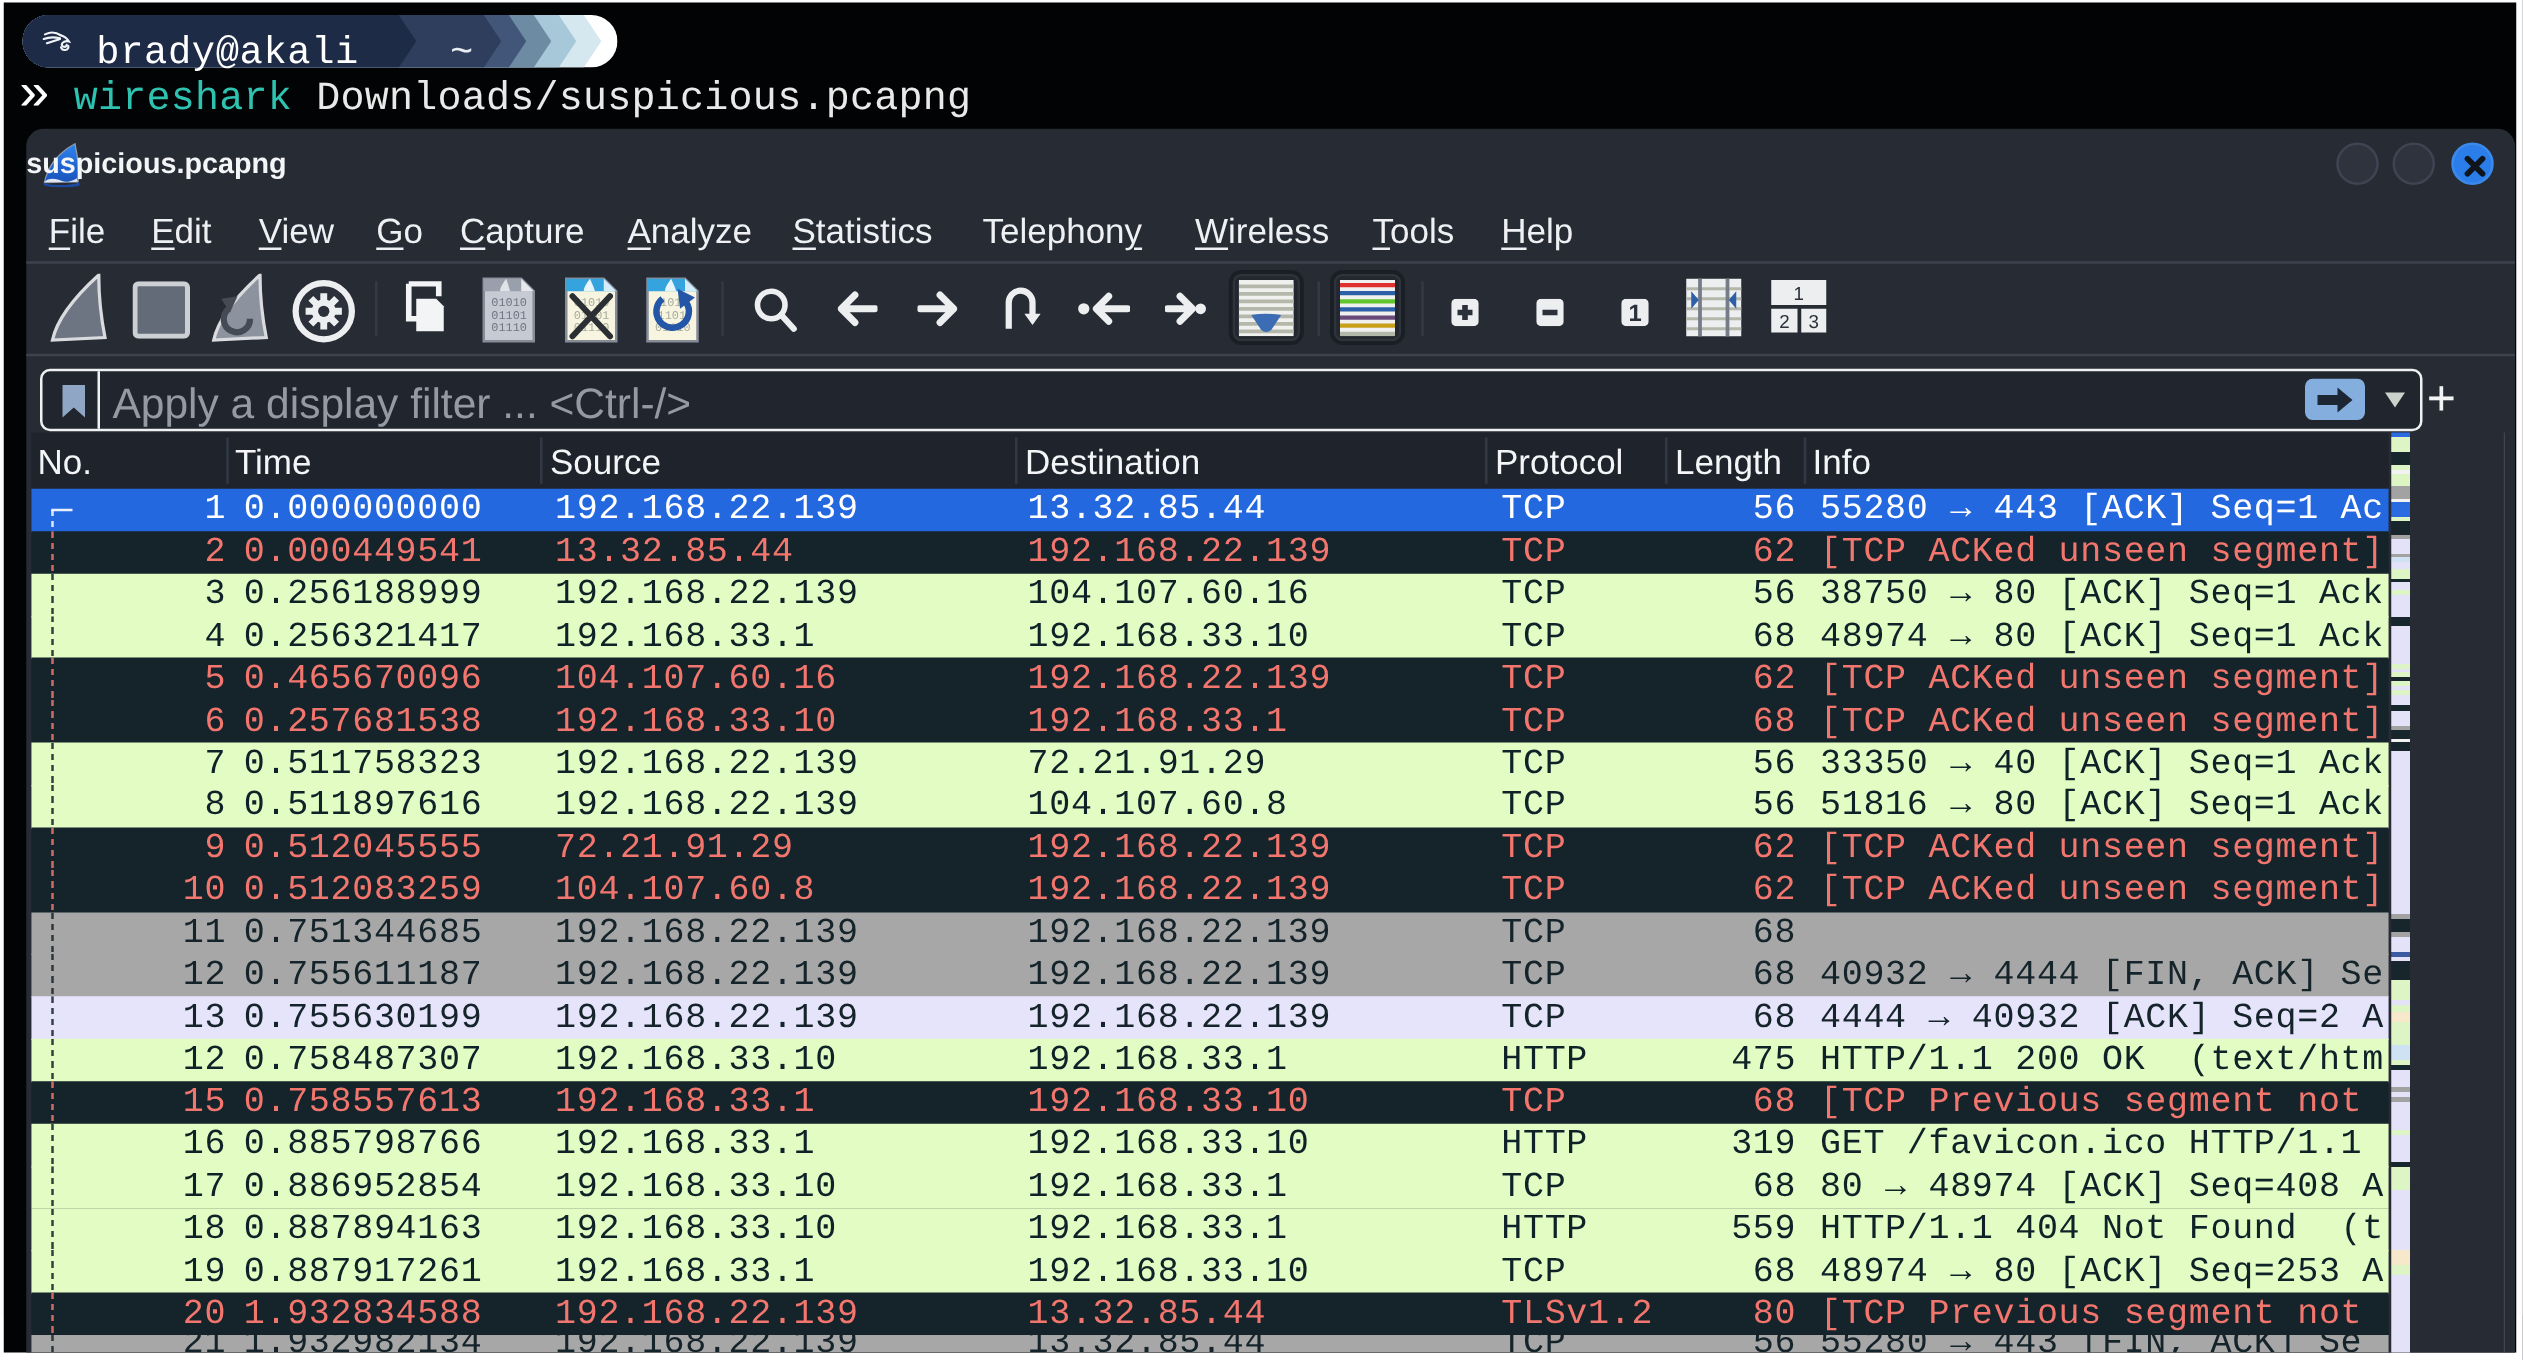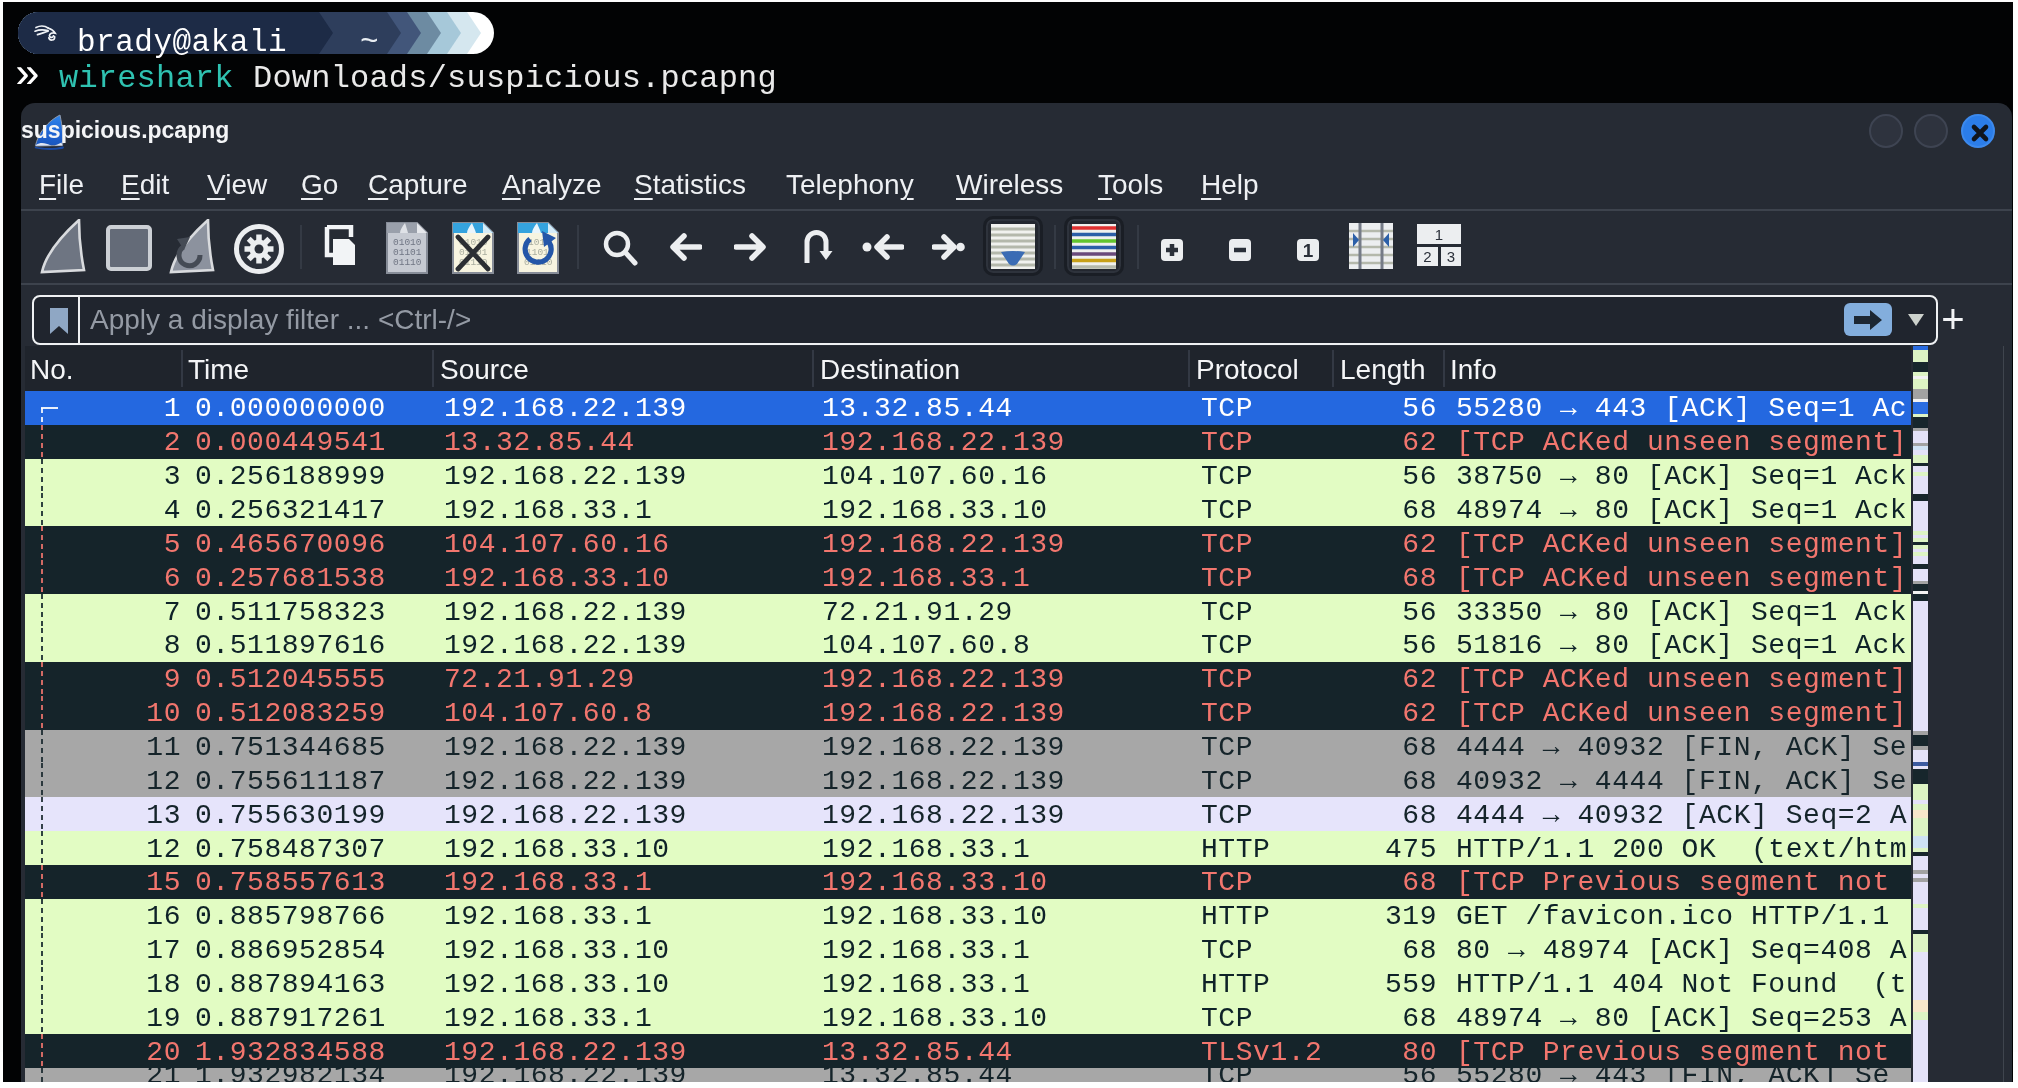--- a/index.html
+++ b/index.html
@@ -41,21 +41,21 @@
 .tsep { position:absolute; top:122px; width:2px; height:44px; background:#343a44; }
 .chkbox { position:absolute; width:60px; height:60px; border:3px solid #1a1e25;
   border-radius:10px; background:#23272f; box-shadow:inset 0 0 0 2px #2e333c; }
 #toolsep2 { position:absolute; left:0; top:180px; width:100%; height:2px; background:#3d434d; }
 
 
 #filter { position:absolute; left:11px; top:192px; width:1906px; height:50px;
   background:#20252e; border:2px solid #eff1f3; border-radius:8px; }
 #fbookmark { position:absolute; left:14px; top:10px; }
 #fdiv { position:absolute; left:44px; top:0px; width:2px; height:46px; background:#eff1f3; }
-#ftext { position:absolute; left:56px; top:7px; font-size:28px; color:#949aa4; }
+#ftext { position:absolute; left:56px; top:7px; font-size:34px; color:#949aa4; }
 #fapply { position:absolute; left:1810px; top:6px; width:48px; height:33px; border-radius:6px;
   background:#83aedd; }
 #fapply svg { position:absolute; left:8px; top:5px; }
 #fdrop { position:absolute; left:1874px; top:17px; width:0; height:0;
   border-left:8px solid transparent; border-right:8px solid transparent; border-top:12px solid #ccd1cc; }
 #fplus { position:absolute; left:1917px; top:188px; width:30px; height:56px; color:#f2f3f5; font-size:40px; font-weight:normal; line-height:56px; text-align:center;}
 
 
 #plist { position:absolute; left:4px; top:243px; width:1886px; height:736px; overflow:hidden; }
 #phead { position:absolute; left:4px; top:243px; width:1886px; height:45px; background:#1f242c;
@@ -319,25 +319,25 @@
           <i style="left:1307px"></i>
           <i style="left:1418px"></i>
         </div>
    <div id="plist">
           <div class="row sel" style="top:45.0px;height:34.85px"><i class="dash half"></i><i class="tick"></i><span class="c-no">1</span><span class="c-t">0.000000000</span><span class="c-s">192.168.22.139</span><span class="c-d">13.32.85.44</span><span class="c-p">TCP</span><span class="c-l">56</span><span class="c-i">55280 → 443 [ACK] Seq=1 Ac</span></div>
 <div class="row bad" style="top:78.8px;height:34.85px"><i class="dash"></i><span class="c-no">2</span><span class="c-t">0.000449541</span><span class="c-s">13.32.85.44</span><span class="c-d">192.168.22.139</span><span class="c-p">TCP</span><span class="c-l">62</span><span class="c-i">[TCP ACKed unseen segment]</span></div>
 <div class="row grn" style="top:112.7px;height:34.85px"><i class="dash"></i><span class="c-no">3</span><span class="c-t">0.256188999</span><span class="c-s">192.168.22.139</span><span class="c-d">104.107.60.16</span><span class="c-p">TCP</span><span class="c-l">56</span><span class="c-i">38750 → 80 [ACK] Seq=1 Ack</span></div>
 <div class="row grn" style="top:146.6px;height:34.85px"><i class="dash"></i><span class="c-no">4</span><span class="c-t">0.256321417</span><span class="c-s">192.168.33.1</span><span class="c-d">192.168.33.10</span><span class="c-p">TCP</span><span class="c-l">68</span><span class="c-i">48974 → 80 [ACK] Seq=1 Ack</span></div>
 <div class="row bad" style="top:180.4px;height:34.85px"><i class="dash"></i><span class="c-no">5</span><span class="c-t">0.465670096</span><span class="c-s">104.107.60.16</span><span class="c-d">192.168.22.139</span><span class="c-p">TCP</span><span class="c-l">62</span><span class="c-i">[TCP ACKed unseen segment]</span></div>
 <div class="row bad" style="top:214.2px;height:34.85px"><i class="dash"></i><span class="c-no">6</span><span class="c-t">0.257681538</span><span class="c-s">192.168.33.10</span><span class="c-d">192.168.33.1</span><span class="c-p">TCP</span><span class="c-l">68</span><span class="c-i">[TCP ACKed unseen segment]</span></div>
-<div class="row grn" style="top:248.1px;height:34.85px"><i class="dash"></i><span class="c-no">7</span><span class="c-t">0.511758323</span><span class="c-s">192.168.22.139</span><span class="c-d">72.21.91.29</span><span class="c-p">TCP</span><span class="c-l">56</span><span class="c-i">33350 → 80 [ACK] Seq=1 Ack</span></div>
+<div class="row grn" style="top:248.1px;height:34.85px"><i class="dash"></i><span class="c-no">7</span><span class="c-t">0.511758323</span><span class="c-s">192.168.22.139</span><span class="c-d">72.21.91.29</span><span class="c-p">TCP</span><span class="c-l">56</span><span class="c-i">33350 → 40 [ACK] Seq=1 Ack</span></div>
 <div class="row grn" style="top:282.0px;height:34.85px"><i class="dash"></i><span class="c-no">8</span><span class="c-t">0.511897616</span><span class="c-s">192.168.22.139</span><span class="c-d">104.107.60.8</span><span class="c-p">TCP</span><span class="c-l">56</span><span class="c-i">51816 → 80 [ACK] Seq=1 Ack</span></div>
 <div class="row bad" style="top:315.8px;height:34.85px"><i class="dash"></i><span class="c-no">9</span><span class="c-t">0.512045555</span><span class="c-s">72.21.91.29</span><span class="c-d">192.168.22.139</span><span class="c-p">TCP</span><span class="c-l">62</span><span class="c-i">[TCP ACKed unseen segment]</span></div>
 <div class="row bad" style="top:349.7px;height:34.85px"><i class="dash"></i><span class="c-no">10</span><span class="c-t">0.512083259</span><span class="c-s">104.107.60.8</span><span class="c-d">192.168.22.139</span><span class="c-p">TCP</span><span class="c-l">62</span><span class="c-i">[TCP ACKed unseen segment]</span></div>
-<div class="row gry" style="top:383.5px;height:34.85px"><i class="dash"></i><span class="c-no">11</span><span class="c-t">0.751344685</span><span class="c-s">192.168.22.139</span><span class="c-d">192.168.22.139</span><span class="c-p">TCP</span><span class="c-l">68</span><span class="c-i">4444 → 40932 [FIN, ACK] Se</span></div>
+<div class="row gry" style="top:383.5px;height:34.85px"><i class="dash"></i><span class="c-no">11</span><span class="c-t">0.751344685</span><span class="c-s">192.168.22.139</span><span class="c-d">192.168.22.139</span><span class="c-p">TCP</span><span class="c-l">68</span></div>
 <div class="row gry" style="top:417.4px;height:34.85px"><i class="dash"></i><span class="c-no">12</span><span class="c-t">0.755611187</span><span class="c-s">192.168.22.139</span><span class="c-d">192.168.22.139</span><span class="c-p">TCP</span><span class="c-l">68</span><span class="c-i">40932 → 4444 [FIN, ACK] Se</span></div>
 <div class="row lav" style="top:451.2px;height:34.85px"><i class="dash"></i><span class="c-no">13</span><span class="c-t">0.755630199</span><span class="c-s">192.168.22.139</span><span class="c-d">192.168.22.139</span><span class="c-p">TCP</span><span class="c-l">68</span><span class="c-i">4444 → 40932 [ACK] Seq=2 A</span></div>
 <div class="row grn" style="top:485.1px;height:34.85px"><i class="dash"></i><span class="c-no">12</span><span class="c-t">0.758487307</span><span class="c-s">192.168.33.10</span><span class="c-d">192.168.33.1</span><span class="c-p">HTTP</span><span class="c-l">475</span><span class="c-i">HTTP/1.1 200 OK  (text/htm</span></div>
 <div class="row bad" style="top:518.9px;height:34.85px"><i class="dash"></i><span class="c-no">15</span><span class="c-t">0.758557613</span><span class="c-s">192.168.33.1</span><span class="c-d">192.168.33.10</span><span class="c-p">TCP</span><span class="c-l">68</span><span class="c-i">[TCP Previous segment not </span></div>
 <div class="row grn" style="top:552.8px;height:34.85px"><i class="dash"></i><span class="c-no">16</span><span class="c-t">0.885798766</span><span class="c-s">192.168.33.1</span><span class="c-d">192.168.33.10</span><span class="c-p">HTTP</span><span class="c-l">319</span><span class="c-i">GET /favicon.ico HTTP/1.1 </span></div>
 <div class="row grn" style="top:586.6px;height:34.85px"><i class="dash"></i><span class="c-no">17</span><span class="c-t">0.886952854</span><span class="c-s">192.168.33.10</span><span class="c-d">192.168.33.1</span><span class="c-p">TCP</span><span class="c-l">68</span><span class="c-i">80 → 48974 [ACK] Seq=408 A</span></div>
 <div class="row grn" style="top:620.5px;height:34.85px"><i class="dash"></i><span class="c-no">18</span><span class="c-t">0.887894163</span><span class="c-s">192.168.33.10</span><span class="c-d">192.168.33.1</span><span class="c-p">HTTP</span><span class="c-l">559</span><span class="c-i">HTTP/1.1 404 Not Found  (t</span></div>
 <div class="row grn" style="top:654.3px;height:34.85px"><i class="dash"></i><span class="c-no">19</span><span class="c-t">0.887917261</span><span class="c-s">192.168.33.1</span><span class="c-d">192.168.33.10</span><span class="c-p">TCP</span><span class="c-l">68</span><span class="c-i">48974 → 80 [ACK] Seq=253 A</span></div>
 <div class="row bad" style="top:688.1px;height:34.85px"><i class="dash"></i><span class="c-no">20</span><span class="c-t">1.932834588</span><span class="c-s">192.168.22.139</span><span class="c-d">13.32.85.44</span><span class="c-p">TLSv1.2</span><span class="c-l">80</span><span class="c-i">[TCP Previous segment not </span></div>
 <div class="row gry" style="top:722.0px;height:14.00px"><i class="dash"></i><span class="c-no">21</span><span class="c-t">1.932982134</span><span class="c-s">192.168.22.139</span><span class="c-d">13.32.85.44</span><span class="c-p">TCP</span><span class="c-l">56</span><span class="c-i">55280 → 443 [FIN, ACK] Se</span></div>

